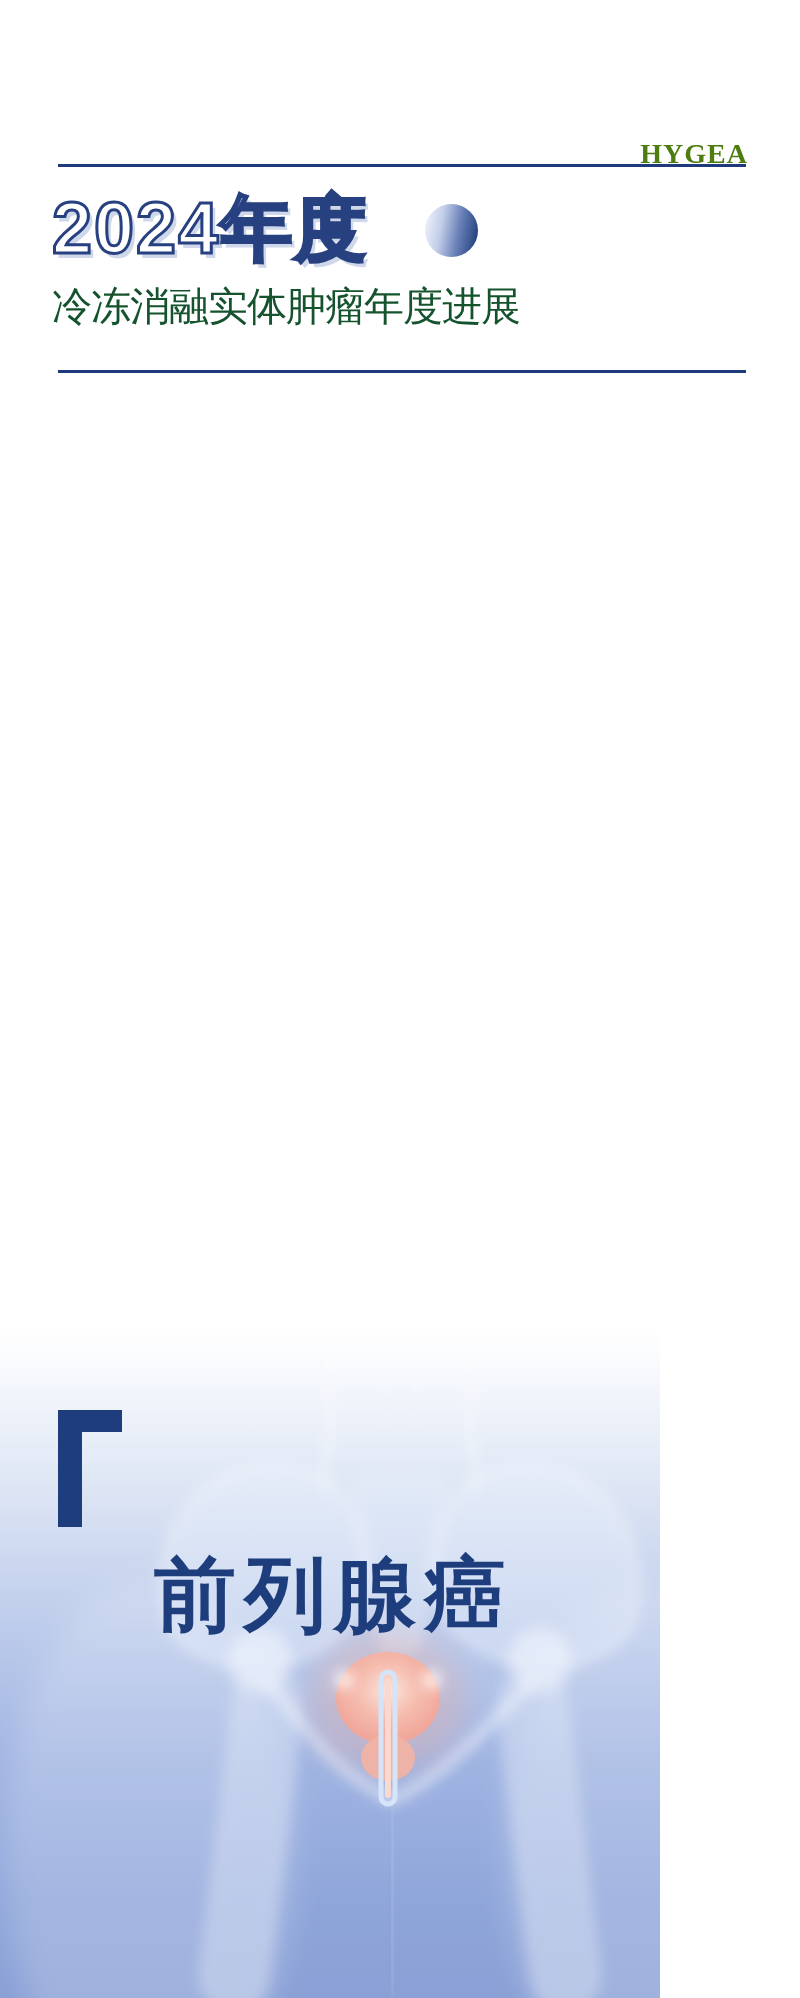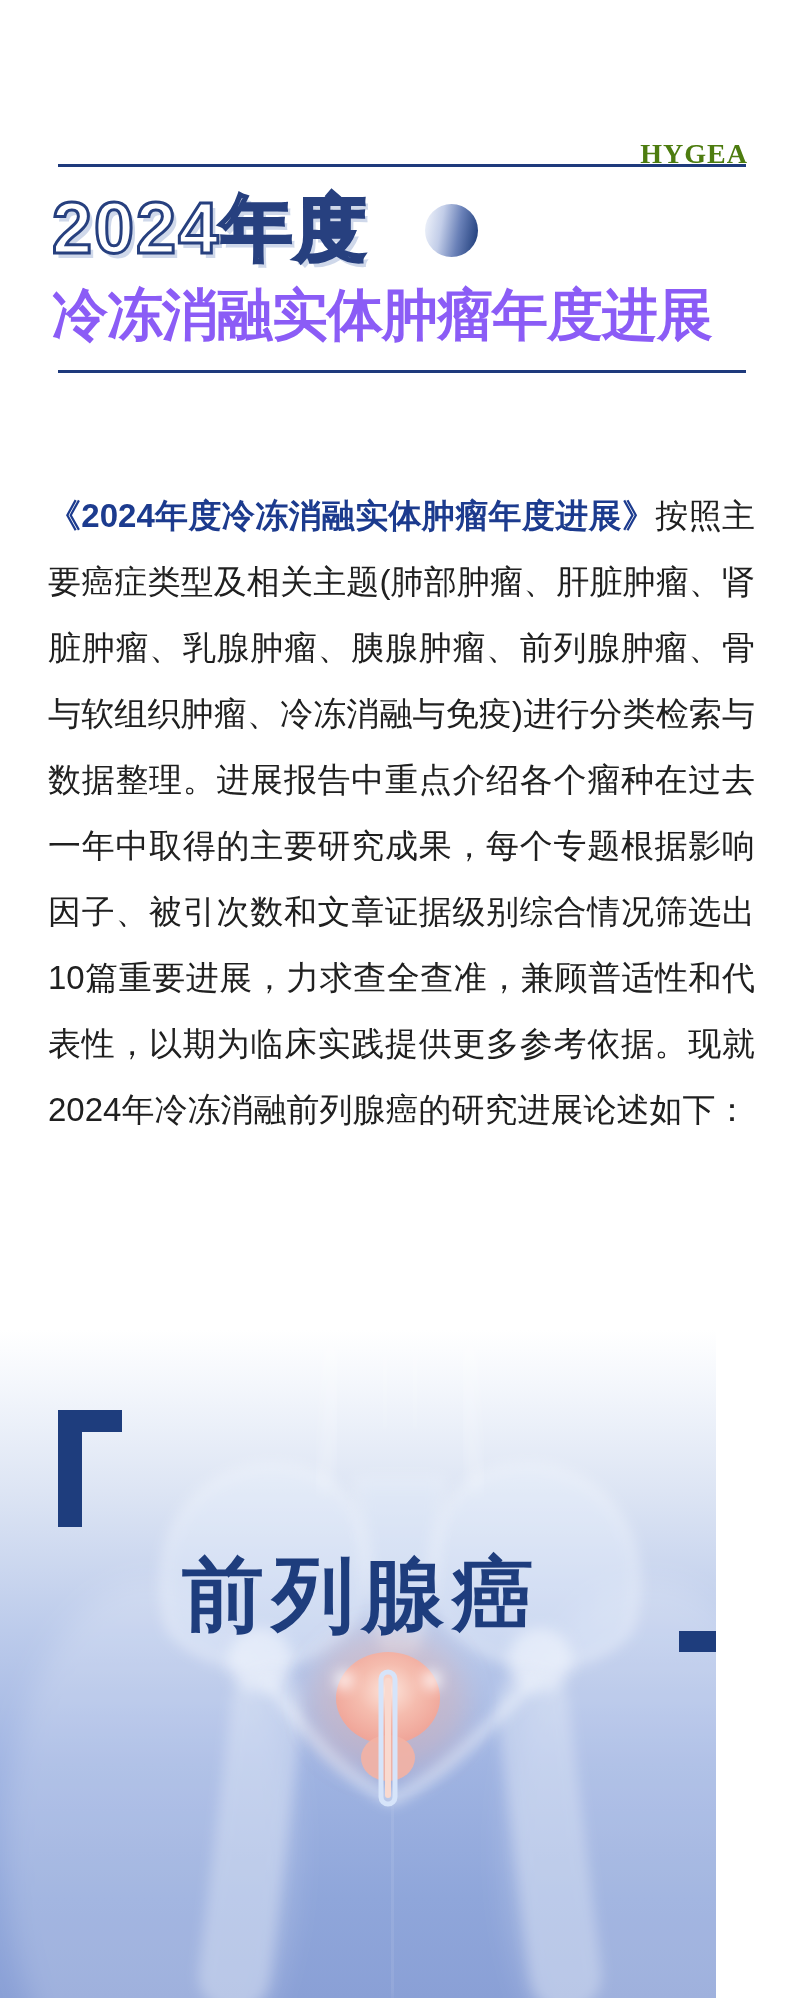--- a/index.html
+++ b/index.html
@@ -24,33 +24,33 @@
     color:#ffffff;-webkit-text-stroke:3px #27407f;
     text-shadow:4px 5px 0 rgba(168,184,216,0.55);
     white-space:nowrap;
   }
   .sphere{
     position:absolute;left:425px;top:204px;width:53px;height:53px;border-radius:50%;
     background:linear-gradient(100deg,#eef2fa 4%,#c2cde8 32%,#6a81b8 62%,#24427f 94%);
   }
   .main-line{
     position:absolute;left:52px;top:284px;line-height:1.1;
-    font-size:56px;font-weight:700;letter-spacing:-1px;
-    color:#8b5cf6;white-space:nowrap;
+    font-size:40px;font-weight:400;letter-spacing:-1px;
+    color:#14532d;white-space:nowrap;
   }
   
   .intro{
     position:absolute;left:48px;top:450px;width:707px;
     font-size:33px;line-height:66px;color:#202020;
     text-align:justify;text-justify:inter-ideograph;
   }
   .intro .lead{color:#1c3b8e;font-weight:700;}
   
   .hero{
-    position:absolute;left:0;top:1330px;width:716px;height:668px;overflow:hidden;
+    position:absolute;left:0;top:1330px;width:660px;height:668px;overflow:hidden;
     background:linear-gradient(180deg,#ffffff 0%,#f4f7fc 8%,#dde5f4 24%,
                #bccbeb 45%,#a0b4e2 65%,#8fa6da 85%,#8aa0d6 100%);
   }
   .hero svg{position:absolute;left:0;top:0;}
   .bracket{position:absolute;box-sizing:border-box;}
   .bracket-left{
     left:58px;top:80px;width:64px;height:117px;
     border-top:22px solid #1e3d7d;border-left:24px solid #1e3d7d;
   }
   .bracket-right{
@@ -74,21 +74,20 @@
 <div class="page">
 
   <div class="logo">HYGEA</div>
   <div class="rule rule-top"></div>
 
   <div class="year-line">2024年度</div>
   <div class="sphere"></div>
   <div class="main-line">冷冻消融实体肿瘤年度进展</div>
   <div class="rule rule-mid"></div>
 
-  <p class="intro"><span class="lead">《2024年度冷冻消融实体肿瘤年度进展》</span><span>按照主要癌症类型及相关主题(肺部肿瘤、肝脏肿瘤、肾脏肿瘤、乳腺肿瘤、胰腺肿瘤、前列腺肿瘤、骨与软组织肿瘤、冷冻消融与免疫)进行分类检索与数据整理。进展报告中重点介绍各个瘤种在过去一年中取得的主要研究成果，每个专题根据影响因子、被引次数和文章证据级别综合情况筛选出10篇重要进展，力求查全查准，兼顾普适性和代表性，以期为临床实践提供更多参考依据。现就2024年冷冻消融前列腺癌的研究进展论述如下：</span></p>
 
   <div class="hero">
 
     <svg width="800" height="668" viewBox="0 0 800 668" aria-hidden="true">
       <defs>
         <radialGradient id="pinkGrad" cx="50%" cy="42%" r="65%">
           <stop offset="0%" stop-color="#fce4db"></stop>
           <stop offset="45%" stop-color="#f5bcae"></stop>
           <stop offset="100%" stop-color="#ee9e92"></stop>
         </radialGradient>

